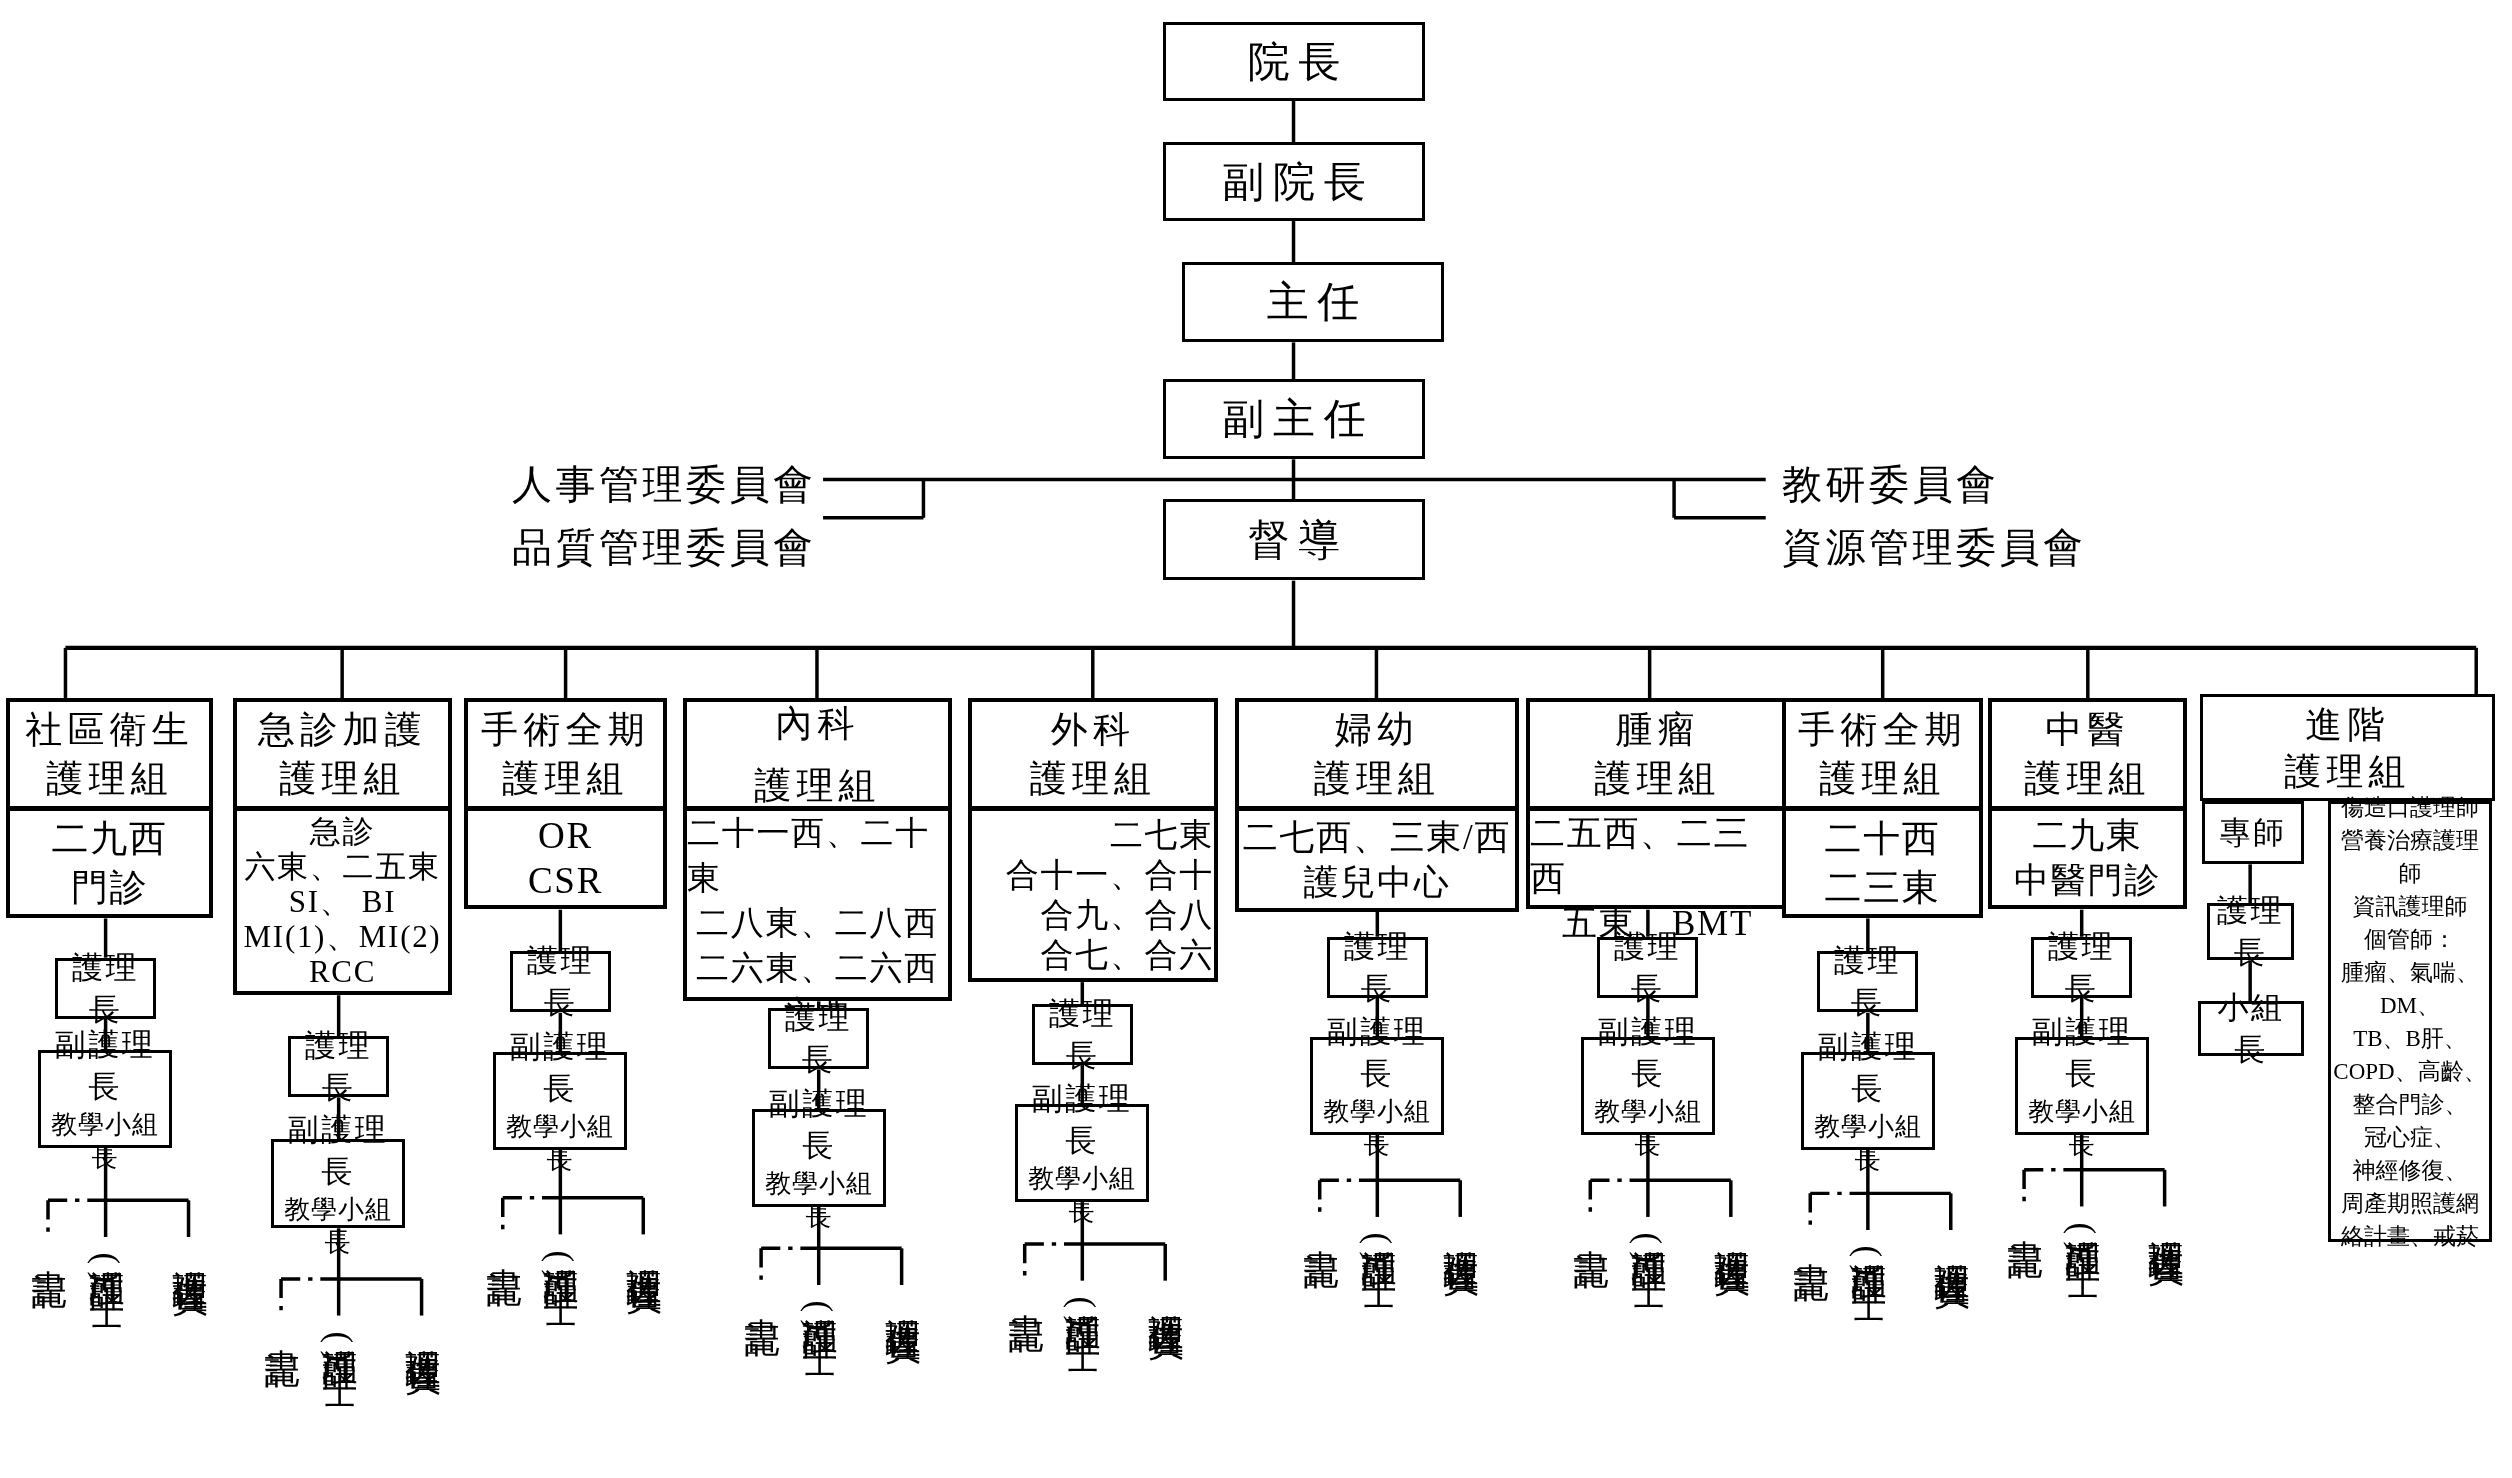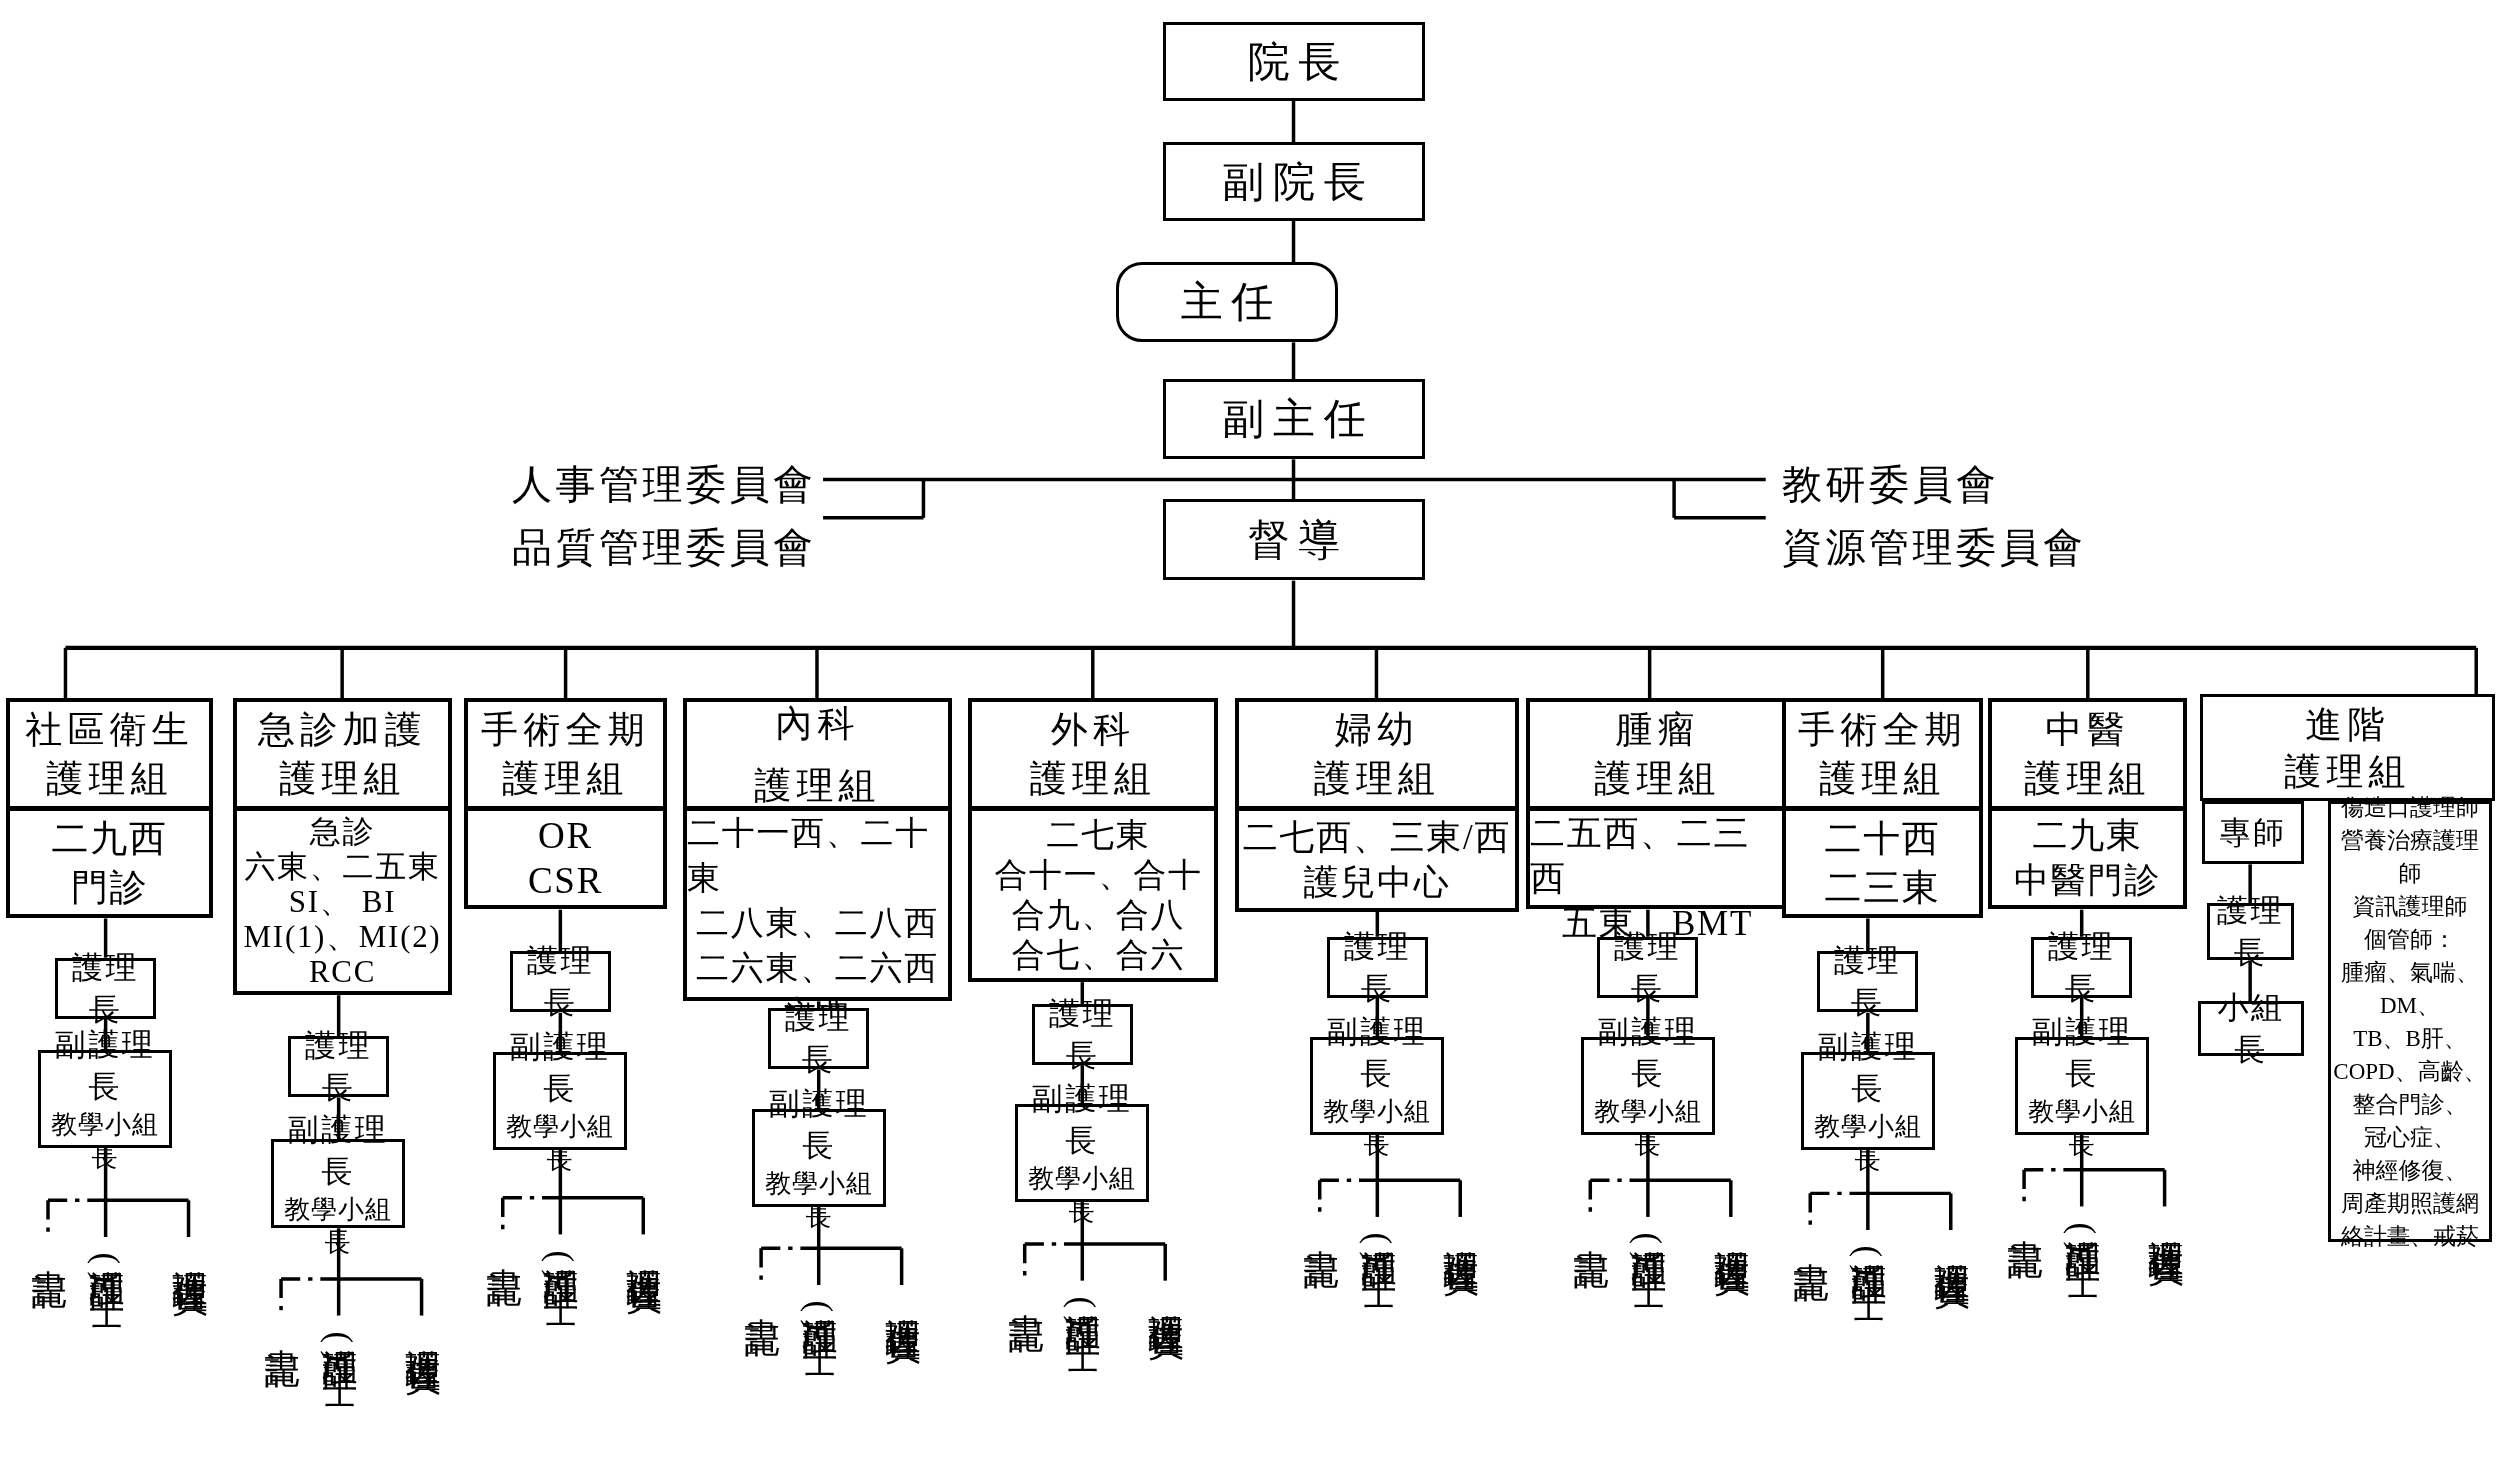--- a/index.html
+++ b/index.html
@@ -16,21 +16,21 @@
   .spine-box{font-size:42px;letter-spacing:8.7px;text-indent:8.7px;}
   .committee{
     position:absolute;font-size:40px;letter-spacing:3.5px;white-space:nowrap;
   }
   .gbox{position:absolute;box-sizing:border-box;border:4.4px solid #000;background:#fff;
         display:flex;flex-direction:column;}
   .gtitle{flex:none;display:flex;flex-direction:column;align-items:center;justify-content:center;
           border-bottom:5.2px solid #000;font-size:37px;letter-spacing:5.2px;line-height:49px;}
   .gsub{flex:1;display:flex;flex-direction:column;align-items:center;justify-content:center;
         letter-spacing:1.7px;}
-  .gsub.left{align-items:center;padding-left:11px;}
+  .gsub.left{align-items:flex-end;padding-left:11px;}
   .rolebox{font-size:31px;letter-spacing:2.6px;}
   .rolebox .sub2{font-size:26px;letter-spacing:0.9px;line-height:33px;}
   .leaf{
     position:absolute;writing-mode:vertical-rl;text-orientation:mixed;
     font-size:35px;line-height:42px;letter-spacing:3.5px;white-space:nowrap;
   }
   .listbox{font-size:23px;line-height:33px;letter-spacing:0;}
 </style>
 </head>
 <body>
@@ -124,21 +124,21 @@
       <line x1="2578" y1="990" x2="2578" y2="1035" stroke="#000" stroke-width="4"></line>
       <line x1="2578" y1="1100" x2="2578" y2="1147" stroke="#000" stroke-width="4"></line>
     </svg>
 
   <div class="box spine-box" style="left:1163px;top:22px;width:262px;height:79px;">
     <span>院長</span>
   </div>
   <div class="box spine-box" style="left:1163px;top:142px;width:262px;height:79px;">
     <span>副院長</span>
   </div>
-  <div class="box spine-box" style="left:1116px;top:262px;width:222px;height:80px;border-radius:26px;">
+  <div class="box spine-box" style="left:1182px;top:262px;width:262px;height:80px;">
     <span>主任</span>
   </div>
   <div class="box spine-box" style="left:1163px;top:379px;width:262px;height:80px;">
     <span>副主任</span>
   </div>
   <div class="box spine-box" style="left:1163px;top:499px;width:262px;height:81px;">
     <span>督導</span>
   </div>
 
   <div class="committee" style="left:512px;top:457px;">人事管理委員會</div>

